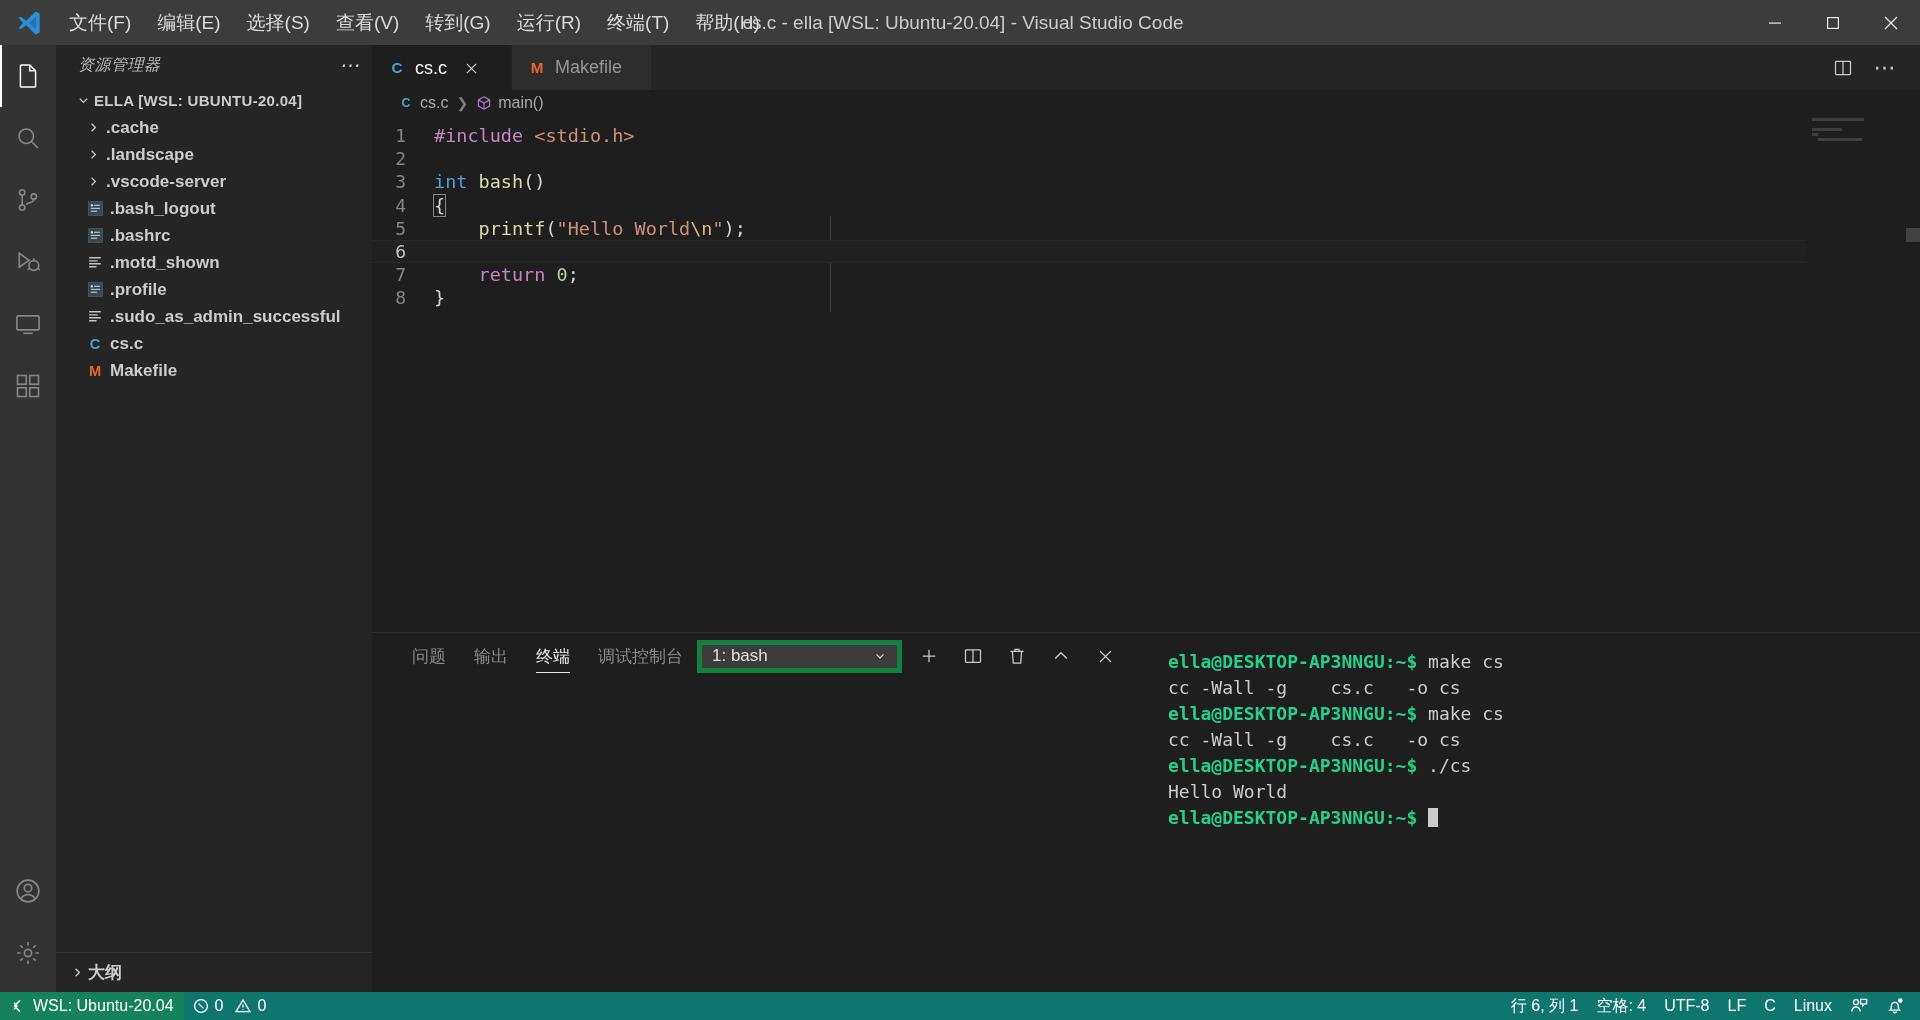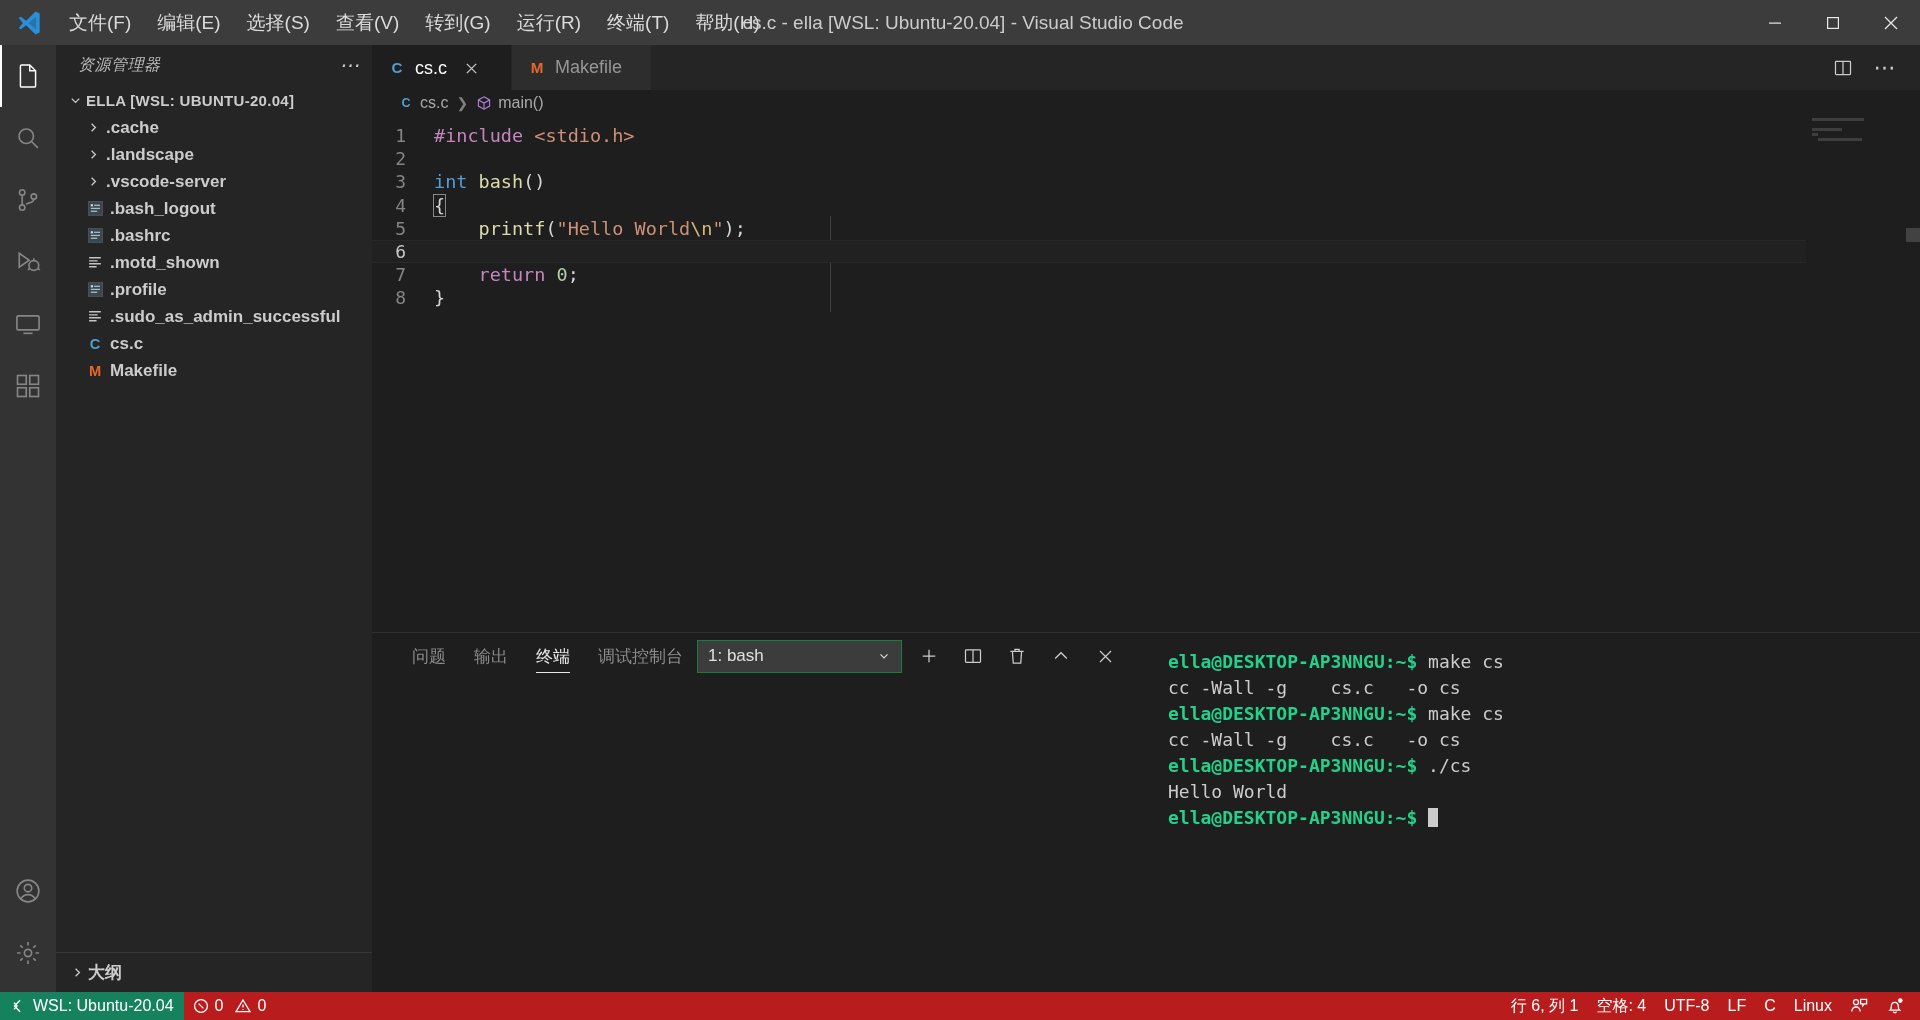--- a/index.html
+++ b/index.html
@@ -77,21 +77,21 @@
     padding: 0 12px 0 22px;
     font-size: 16px; color: #bbbbbb; letter-spacing: .5px; font-style: italic;
   }
   .sb-head .dots { margin-left: auto; font-size: 20px; color: #cccccc; letter-spacing: 1px; }
   .tree { flex: 1; overflow: hidden; padding-top: 2px; }
   .row {
     height: 27px; display: flex; align-items: center;
     font-size: 17px; color: #cccccc; white-space: nowrap;
     padding-right: 6px;
   }
-  .row.root { font-weight: bold; font-size: 15px; letter-spacing: .3px; padding-left: 8px; }
+  .row.root { font-weight: bold; font-size: 15px; letter-spacing: .3px; padding-left: 16px; }
   .row.lvl1 { padding-left: 26px; }
   .chev { width: 22px; display: inline-flex; align-items: center; justify-content: center; color: #cccccc; }
   .ficon { width: 26px; display: inline-flex; align-items: center; justify-content: center; }
   .fname { padding-left: 2px; font-weight: bold; }
 
   .outline-bar {
     border-top: 1px solid #383838;
     height: 40px; display: flex; align-items: center;
     padding-left: 10px; font-size: 17px; font-weight: bold; color: #cccccc;
   }
@@ -160,39 +160,39 @@
     padding: 0 14px; height: 46px; display: flex; align-items: center;
     font-size: 17px; color: #8b8b8b; position: relative;
   }
   .ptab.active { color: #e7e7e7; }
   .ptab.active::after {
     content: ""; position: absolute; bottom: 6px; left: 14px; right: 14px;
     height: 1px; background: #e7e7e7;
   }
   .panel-actions { margin-left: auto; display: flex; align-items: center; gap: 10px; padding-right: 22px; }
   .term-select {
-    width: 205px; height: 33px; background: #3c3c3c; border: 1px solid #15803d;
+    width: 205px; height: 33px; background: #3c3c3c; border: 5px solid #15803d;
     color: #e0e0e0; font-size: 17px; display: flex; align-items: center;
     padding: 0 10px; justify-content: space-between;
   }
   .p-act { width: 34px; height: 34px; display: flex; align-items: center; justify-content: center; color: #cccccc; }
   .term-body {
     flex: 1; padding: 16px 0 0 24px;
     font-family: "DejaVu Sans Mono", monospace;
     font-size: 18px; line-height: 26px; color: #cccccc;
     overflow: hidden;
   }
   .tline { white-space: pre; height: 26px; }
   .t-prompt { color: #23d18b; font-weight: bold; }
   .t-out { color: #cccccc; }
   .cursor { display: inline-block; width: 10px; height: 19px; background: #cccccc; vertical-align: -3px; }
 
   
   .statusbar {
-    height: 28px; min-height: 28px; background: #b91c1c;
+    height: 28px; min-height: 28px; background: #0f766e;
     display: flex; align-items: center; color: #ffffff; font-size: 16px;
   }
   .sb-remote {
     background: #16825d; height: 28px; display: flex; align-items: center;
     gap: 7px; padding: 0 10px; color: #ffffff;
   }
   .sb-item { padding: 0 9px; height: 28px; display: flex; align-items: center; gap: 6px; white-space: nowrap; }
   .sb-right { margin-left: auto; display: flex; align-items: center; }
   svg { display: block; }
 </style>

